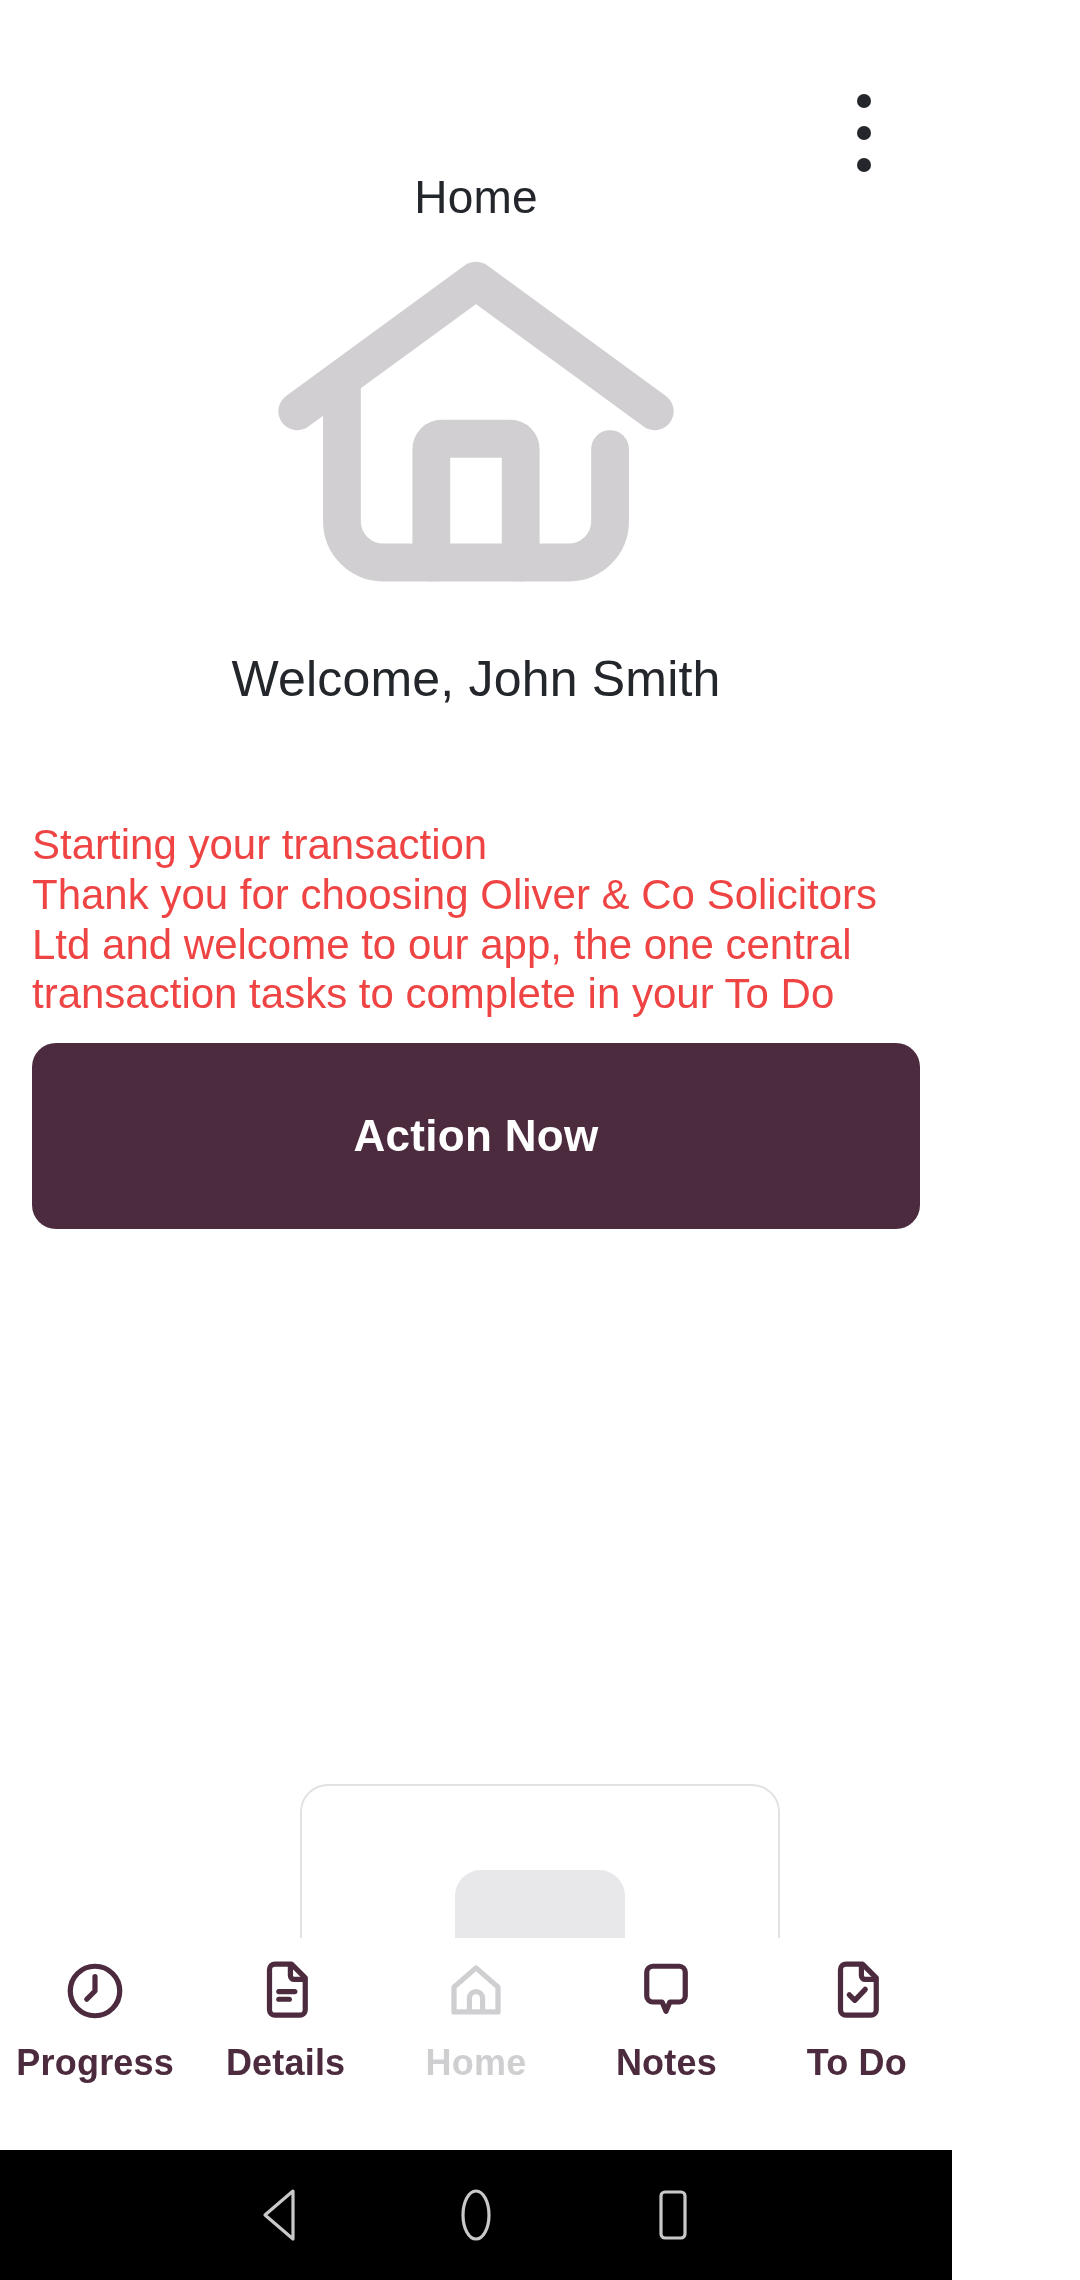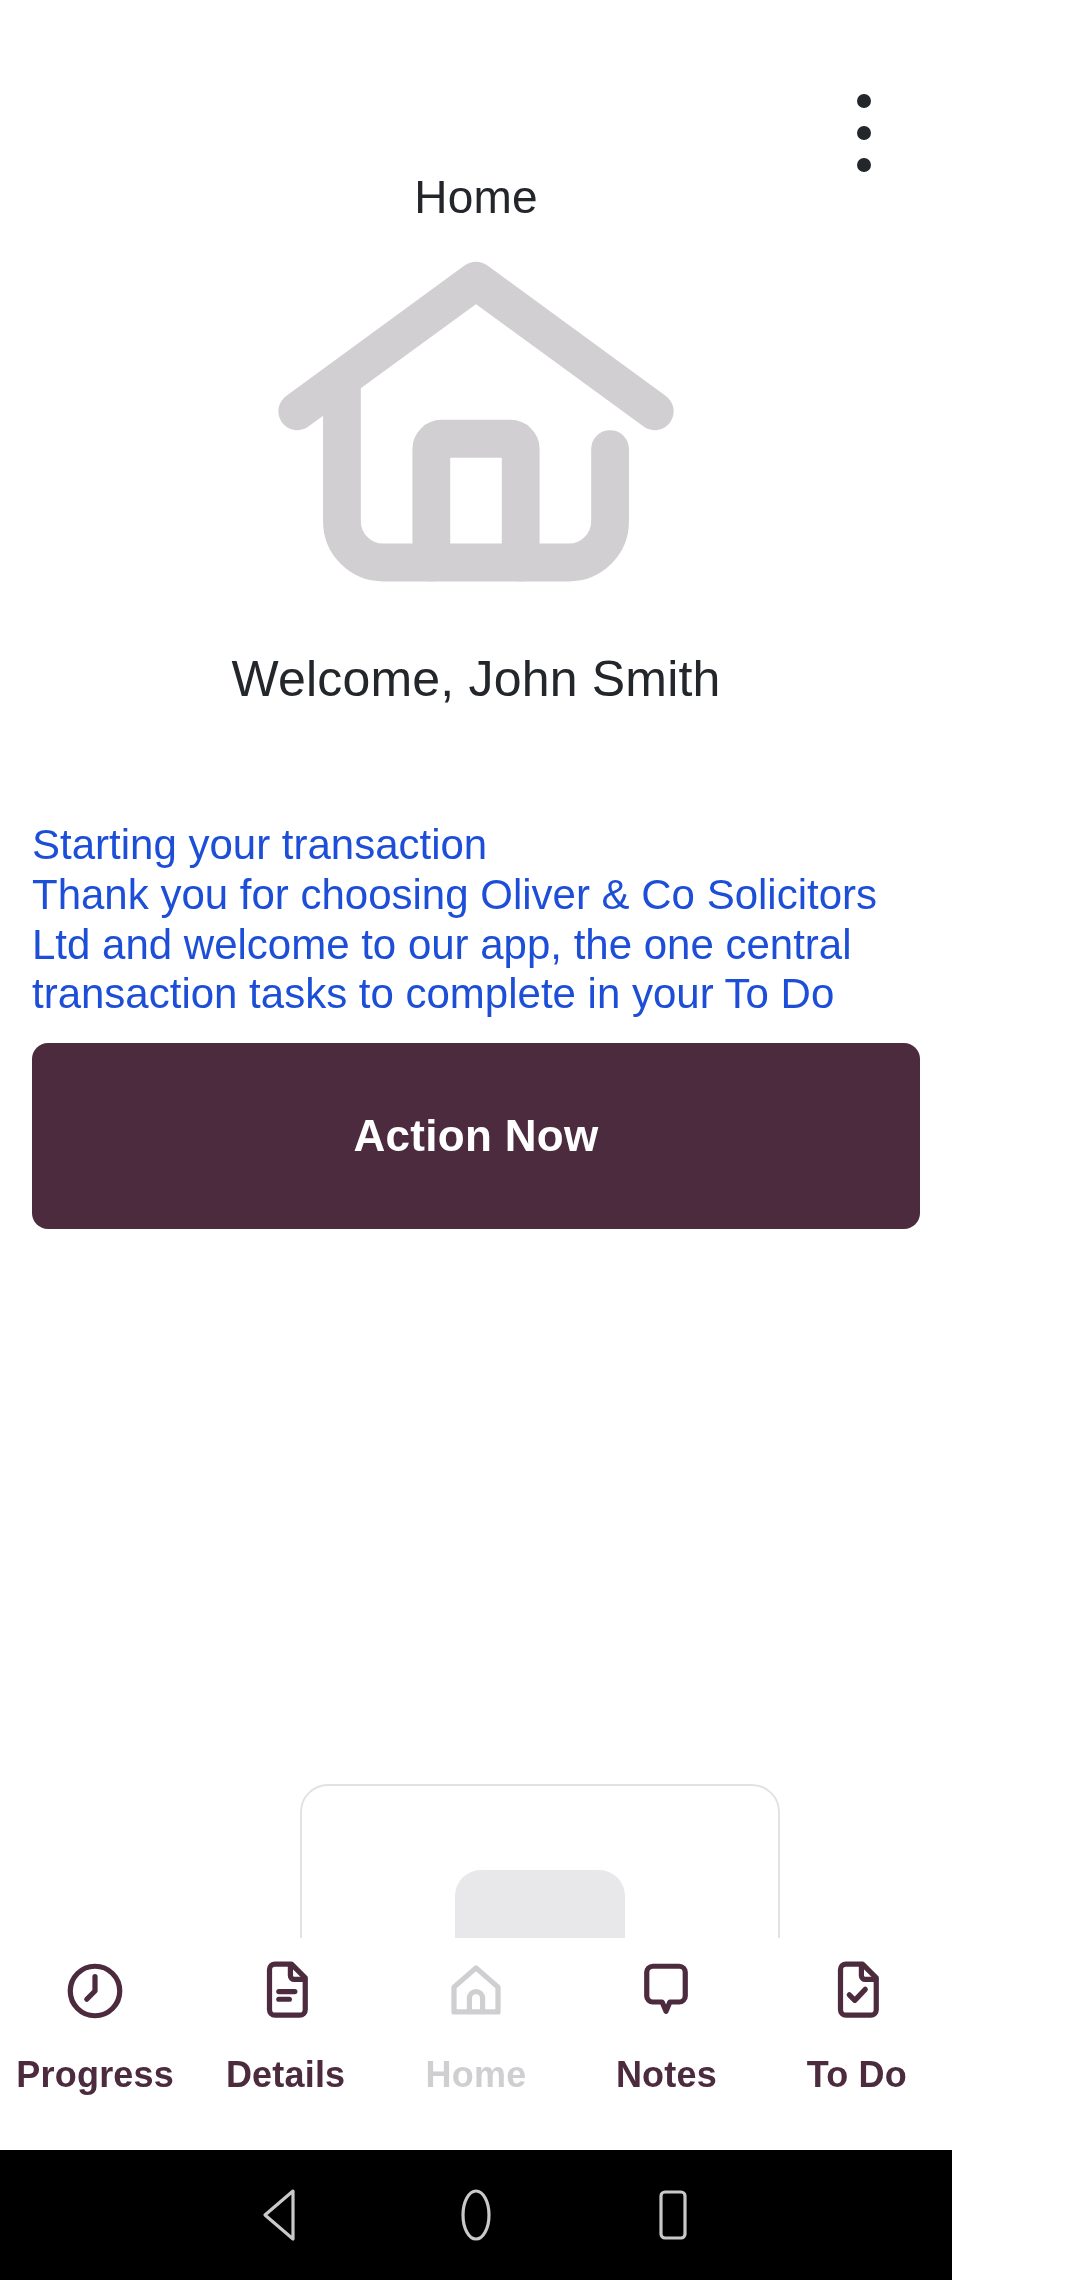--- a/index.html
+++ b/index.html
@@ -60,30 +60,30 @@
     font-weight:400;
     color:#23262b;
     letter-spacing:0.2px;
   }
 
   
   .body-copy {
     margin:112px 32px 0 32px;
     font-size:42px;
     line-height:1.185;
-    color:#1d4ed8;
+    color:#ef4444;
     font-weight:400;
   }
   .body-copy .line { display:block; white-space:nowrap; }
 
   
   .cta {
     margin:24px 32px 0 32px;
     height:186px;
-    border-radius:16px;
+    border-radius:24px;
     background:#4d2b3e;
     color:#ffffff;
     font-size:44px;
     font-weight:700;
     display:flex; align-items:center; justify-content:center;
     border:none;
     cursor:pointer;
     letter-spacing:0.3px;
   }
 
@@ -124,21 +124,21 @@
     display:flex;
     align-items:flex-start;
     justify-content:space-around;
     padding-top:20px;
   }
   .navitem {
     width:216px;
     display:flex; flex-direction:column;
     align-items:center;
     cursor:pointer;
-    background:none; border:none;gap:12px;
+    background:none; border:none;
   }
   .navicon { width:66px; height:66px; display:block; }
   .navicon svg { display:block; width:100%; height:100%; }
   .navlabel {
     margin-top:18px;
     font-size:36px;
     font-weight:700;
     color:#4d2b3e;
     letter-spacing:0.2px;
   }

